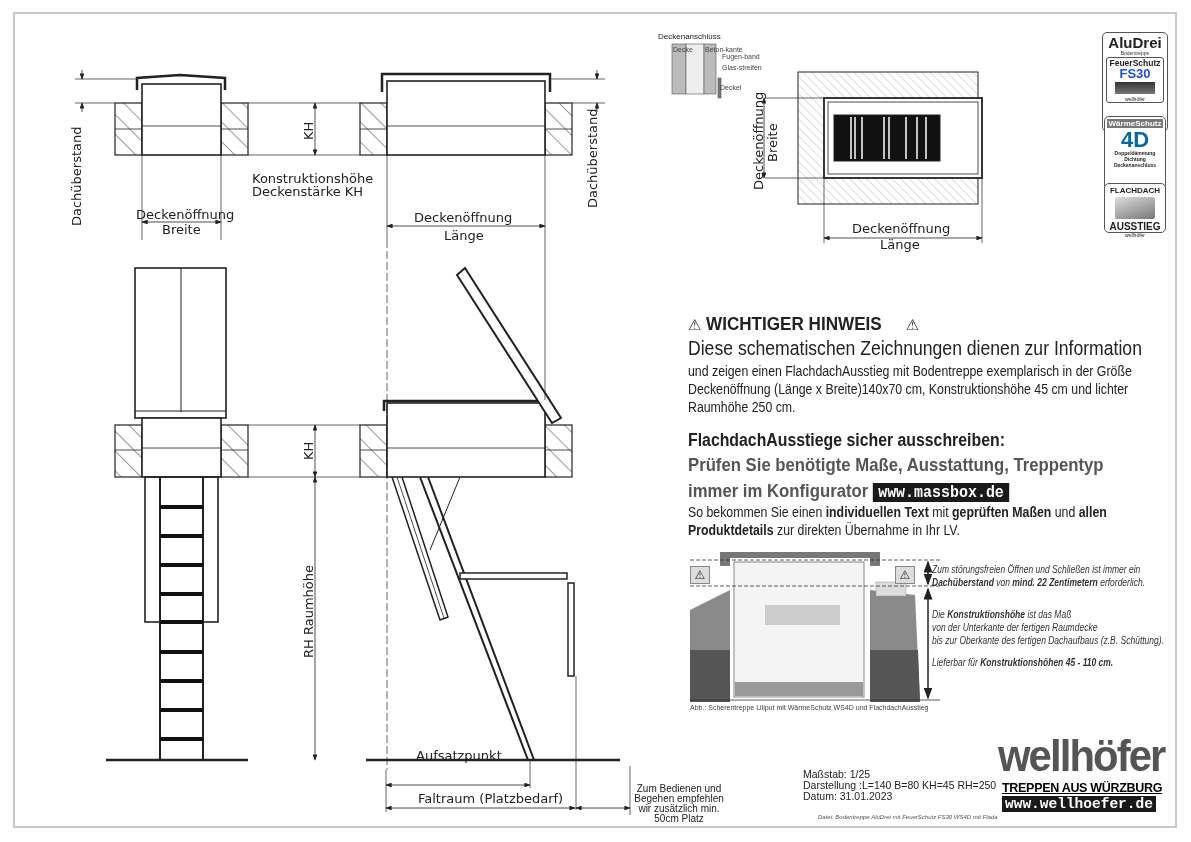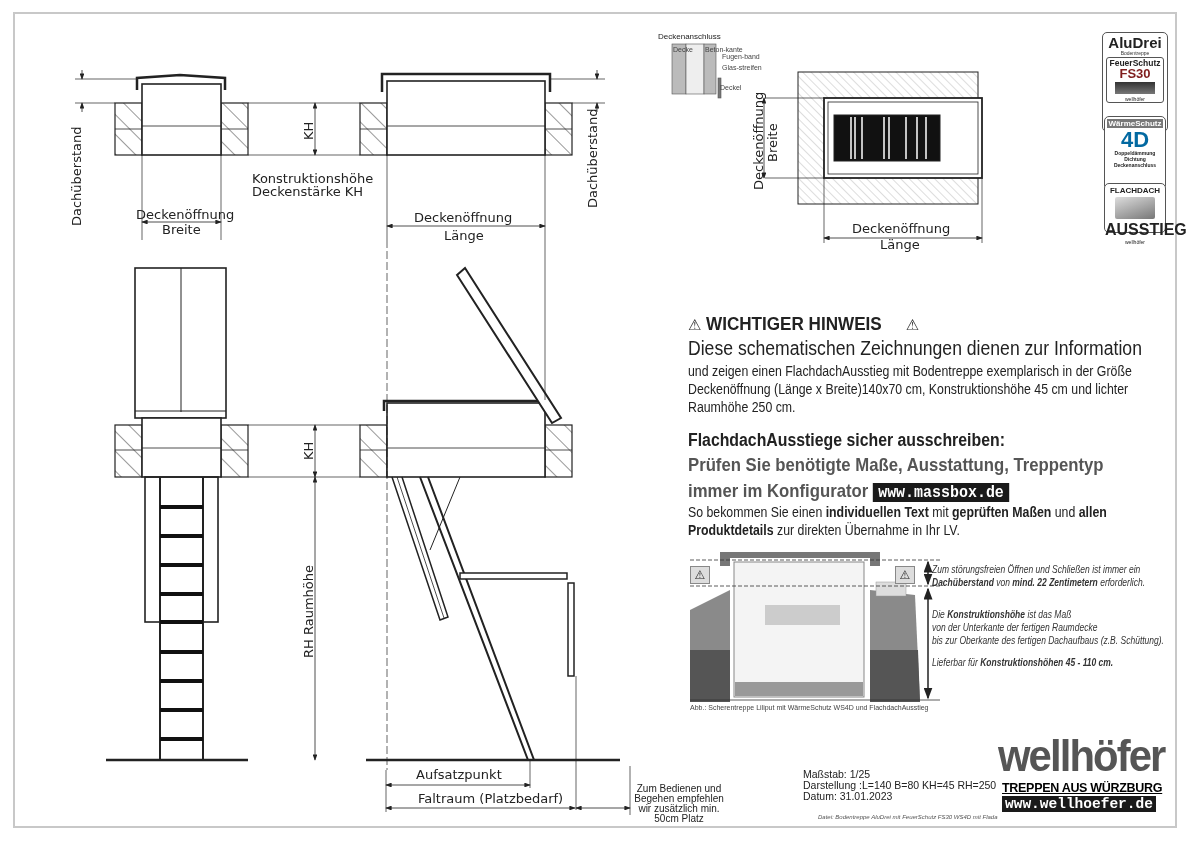--- a/index.html
+++ b/index.html
@@ -202,57 +202,57 @@
 <div class="abs dimtxt" style="left:136px;top:208px;">Deckenöffnung</div>
 <div class="abs dimtxt" style="left:162px;top:223px;">Breite</div>
 <div class="abs dimtxt" style="left:414px;top:211px;">Deckenöffnung</div>
 <div class="abs dimtxt" style="left:444px;top:229px;">Länge</div>
 <div class="abs dimtxt" style="left:752px;top:190px;transform:rotate(-90deg);transform-origin:left top;">Deckenöffnung</div>
 <div class="abs dimtxt" style="left:766px;top:162px;transform:rotate(-90deg);transform-origin:left top;">Breite</div>
 <div class="abs dimtxt" style="left:852px;top:222px;">Deckenöffnung</div>
 <div class="abs dimtxt" style="left:880px;top:238px;">Länge</div>
 <div class="abs dimtxt" style="left:302px;top:460px;transform:rotate(-90deg);transform-origin:left top;">KH</div>
 <div class="abs dimtxt" style="left:302px;top:658px;transform:rotate(-90deg);transform-origin:left top;">RH Raumhöhe</div>
-<div class="abs dimtxt" style="left:416px;top:768px;">Aufsatzpunkt</div>
+<div class="abs dimtxt" style="left:416px;top:749px;">Aufsatzpunkt</div>
 <div class="abs dimtxt" style="left:418px;top:792px;">Faltraum (Platzbedarf)</div>
 <div class="abs sideinfo" style="left:634px;top:784px;width:90px;">
   <div>Zum Bedienen und</div>
   <div>Begehen empfehlen</div>
   <div>wir zusätzlich min.</div>
   <div>50cm Platz</div>
 </div>
 
 <div class="abs" style="left:658px;top:32px;font-size:8px;color:#222;">Deckenanschluss</div>
 <div class="abs tiny" style="left:673px;top:46px;">Decke</div>
 <div class="abs tiny" style="left:705px;top:46px;">Beton-kante</div>
 <div class="abs tiny" style="left:722px;top:53px;">Fugen-band</div>
 <div class="abs tiny" style="left:722px;top:64px;">Glas-streifen</div>
 <div class="abs tiny" style="left:720px;top:84px;">Deckel</div>
 
 <div class="badge" style="left:1102px;top:32px;width:66px;height:100px;">
   <div style="font-weight:bold;font-size:15px;color:#222;line-height:15px;margin-top:2px;">AluDrei</div>
   <div style="font-size:5px;color:#333;">Bodentreppe</div>
   <div style="border:1px solid #555;border-radius:3px;margin:1px 3px;">
     <div style="font-weight:bold;font-size:8.5px;color:#222;">FeuerSchutz</div>
-    <div style="font-weight:bold;font-size:13px;line-height:12px;color:#7f1d1d;">FS30</div>
+    <div style="font-weight:bold;font-size:13px;line-height:12px;color:#1d4ed8;">FS30</div>
     <div style="height:12px;background:linear-gradient(#333,#777);margin:2px 8px;"></div>
     <div style="font-size:5px;">wellhöfer</div>
   </div>
 </div>
 <div class="badge" style="left:1104px;top:116px;width:62px;height:74px;">
   <div style="background:#777;color:#fff;font-weight:bold;font-size:8px;margin:2px;">WärmeSchutz</div>
   <div style="font-weight:bold;font-size:22px;line-height:20px;color:#0369a1;">4D</div>
   <div style="font-size:5px;line-height:6px;font-weight:bold;">Doppeldämmung</div>
   <div style="font-size:5px;line-height:6px;font-weight:bold;">Dichtung</div>
   <div style="font-size:5px;line-height:6px;font-weight:bold;">Deckenanschluss</div>
 </div>
 <div class="badge" style="left:1104px;top:183px;width:62px;height:50px;">
   <div style="font-weight:bold;font-size:8px;color:#222;margin-top:2px;">FLACHDACH</div>
   <div style="height:22px;margin:2px 10px;background:linear-gradient(160deg,#ddd,#777);border-radius:2px;"></div>
-  <div style="font-weight:bold;font-size:16px;color:#222;">AUSSTIEG</div>
+  <div style="font-weight:bold;font-size:10px;color:#222;">AUSSTIEG</div>
   <div style="font-size:5px;">wellhöfer</div>
 </div>
 
 <div class="abs" style="left:688px;top:313px;">
   <span class="warn">⚠</span>
   <span class="hint-title" style="display:inline-block;">WICHTIGER HINWEIS</span>
   <span class="warn">⚠</span>
 </div>
 <div class="abs hint-lead" style="left:688px;top:337px;">Diese schematischen Zeichnungen dienen zur Information</div>
 <div class="abs hint-body" style="left:688px;top:362px;">und zeigen einen FlachdachAusstieg mit Bodentreppe exemplarisch in der Größe</div>

